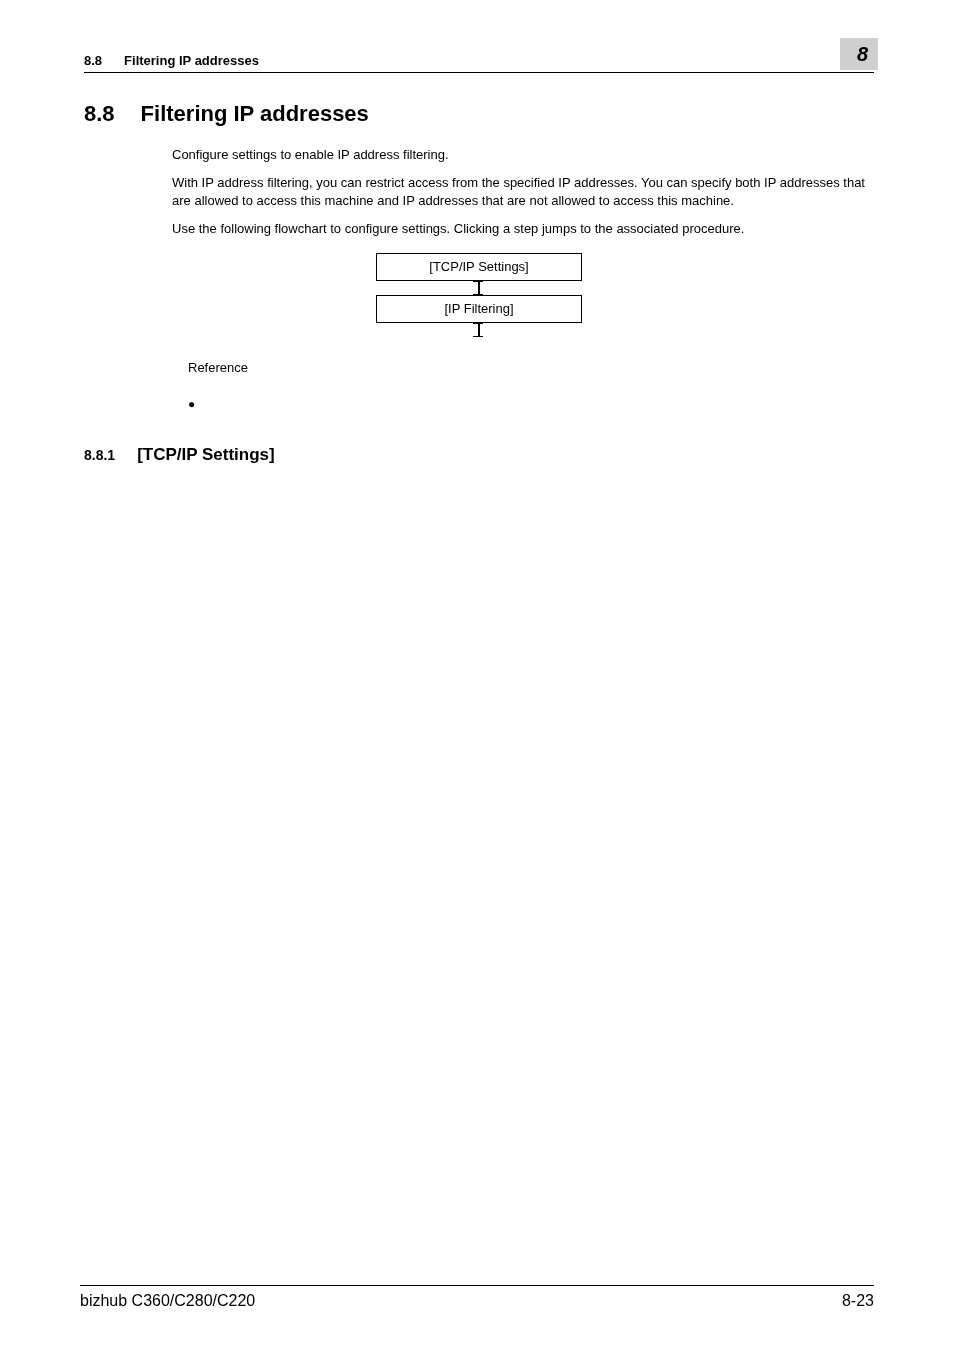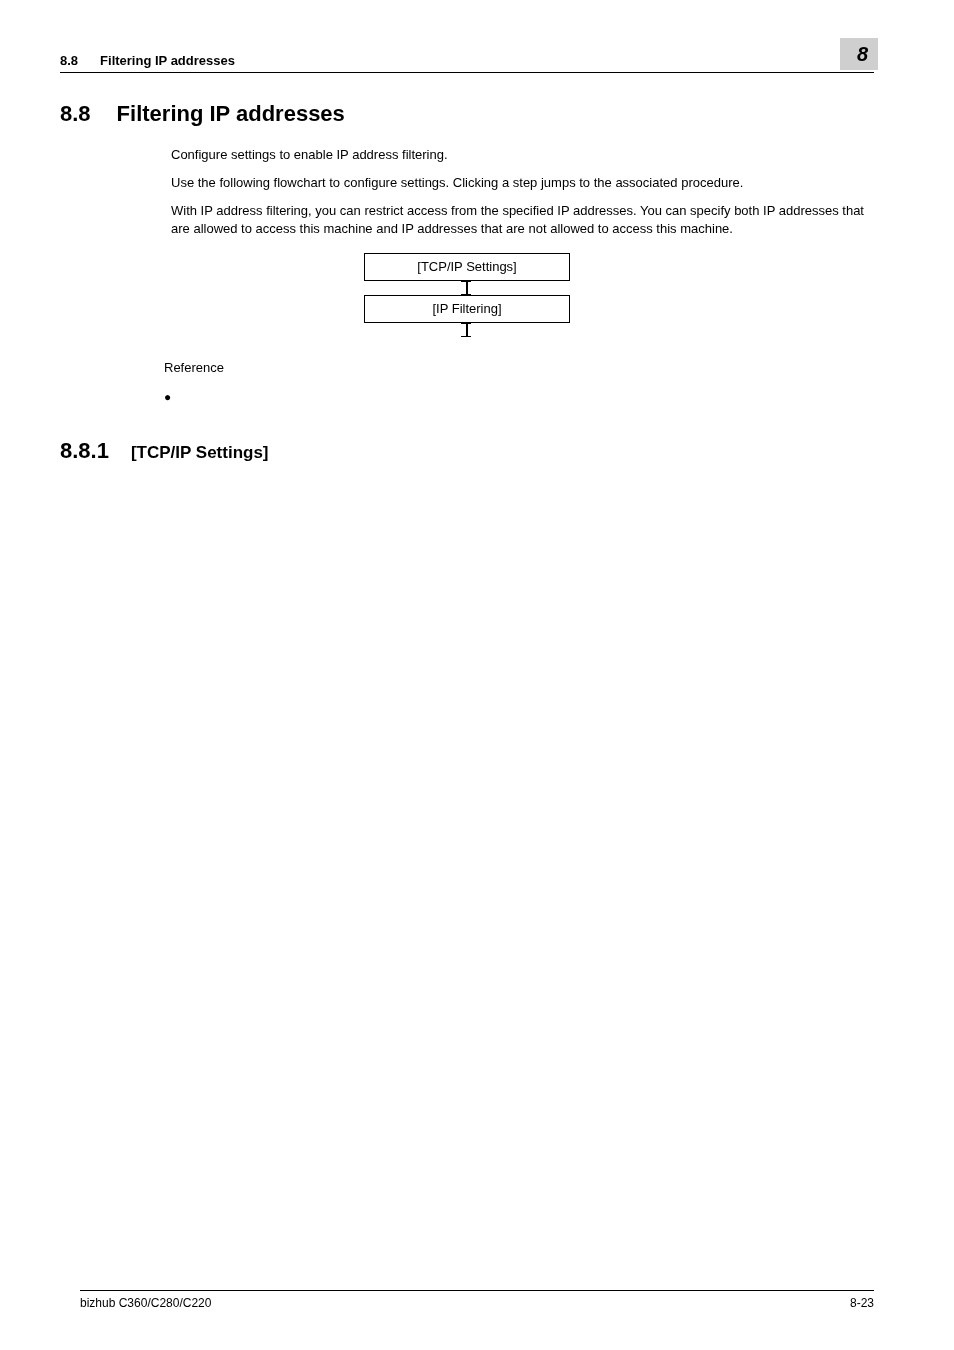--- a/index.html
+++ b/index.html
@@ -6,21 +6,21 @@
     body {
       font-family: Arial, Helvetica, sans-serif;
       background: #fff;
       color: #000;
       width: 954px;
       height: 1350px;
       position: relative;
       font-size: 13px;
       line-height: 1.4;
     }
-    .page { padding: 38px 80px 0 60px; }
+    .page { padding: 38px 80px 0 84px; }
     .running-head {
       display: flex;
       justify-content: space-between;
       align-items: flex-end;
       border-bottom: 1.5px solid #000;
       padding-bottom: 2px;
       margin-bottom: 26px;
     }
     .rh-left { font-size: 13px; font-weight: bold; display: flex; gap: 22px; }
     .chapter-tab {
@@ -36,21 +36,21 @@
     }
     .sec-head {
       display: flex;
       gap: 26px;
       margin-bottom: 16px;
       align-items: baseline;
     }
     .sec-num { font-size: 22px; font-weight: bold; }
     .sec-title { font-size: 22px; font-weight: bold; }
     .body-text {
-      margin-left: 111px;
+      margin-left: 88px;
       margin-bottom: 10px;
     }
     .flowchart {
       margin: 14px 0 22px 0;
       display: flex;
       flex-direction: column;
       align-items: center;
     }
     .flow-box {
       border: 1.2px solid #000;
@@ -63,38 +63,38 @@
       width: 1.2px; height: 14px; background: #000;
     }
     .flow-connector-tick { position: relative; }
     .flow-connector-tick::before,
     .flow-connector-tick::after {
       content: ""; position: absolute; width: 10px; height: 1.2px; background: #000; left: -5px;
     }
     .flow-connector-tick::before { top: 0; }
     .flow-connector-tick::after { bottom: 0; }
 
-    .ref-label { margin-left: 104px; margin-top: 10px; margin-bottom: 12px; }
+    .ref-label { margin-left: 104px; margin-top: 10px; margin-bottom: 19px; }
     .bullet-row { display: flex; margin-left: 104px; gap: 22px; }
     .bullet-dot { font-size: 12px; }
 
     .subsec-head {
       display: flex; gap: 22px; margin-top: 30px; margin-bottom: 12px; align-items: baseline;
     }
-    .subsec-num { font-size: 22px; font-weight: bold; }
+    .subsec-num { font-size: 14px; font-weight: bold; }
     .subsec-title { font-size: 17px; font-weight: bold; }
 
     .footer {
       position: absolute;
       bottom: 38px;
       left: 80px; right: 80px;
       border-top: 1px solid #000;
       padding-top: 4px;
       display: flex; justify-content: space-between;
-      font-size: 12px;
+      font-size: 16px;
     }
   </style>
 </head>
 <body>
 
 <div class="page">
 
   <div class="running-head">
     <div class="rh-left">
       <span>8.8</span>
@@ -102,22 +102,22 @@
     </div>
     <div class="chapter-tab">8</div>
   </div>
 
   <div class="sec-head">
     <span class="sec-num">8.8</span>
     <span class="sec-title">Filtering IP addresses</span>
   </div>
 
   <p class="body-text">Configure settings to enable IP address filtering.</p>
+  <p class="body-text">With IP address filtering, you can restrict access from the specified IP addresses. You can specify both IP addresses that are allowed to access this machine and IP addresses that are not allowed to access this machine.</p>
   <p class="body-text">Use the following flowchart to configure settings. Clicking a step jumps to the associated procedure.</p>
-  <p class="body-text">With IP address filtering, you can restrict access from the specified IP addresses. You can specify both IP addresses that are allowed to access this machine and IP addresses that are not allowed to access this machine.</p>
 
   <div class="flowchart">
     <div class="flow-box">[TCP/IP Settings]</div>
     <div class="flow-connector flow-connector-tick"></div>
     <div class="flow-box">[IP Filtering]</div>
     <div class="flow-connector flow-connector-tick"></div>
   </div>
 
   <p class="ref-label">Reference</p>
   <div class="bullet-row">

